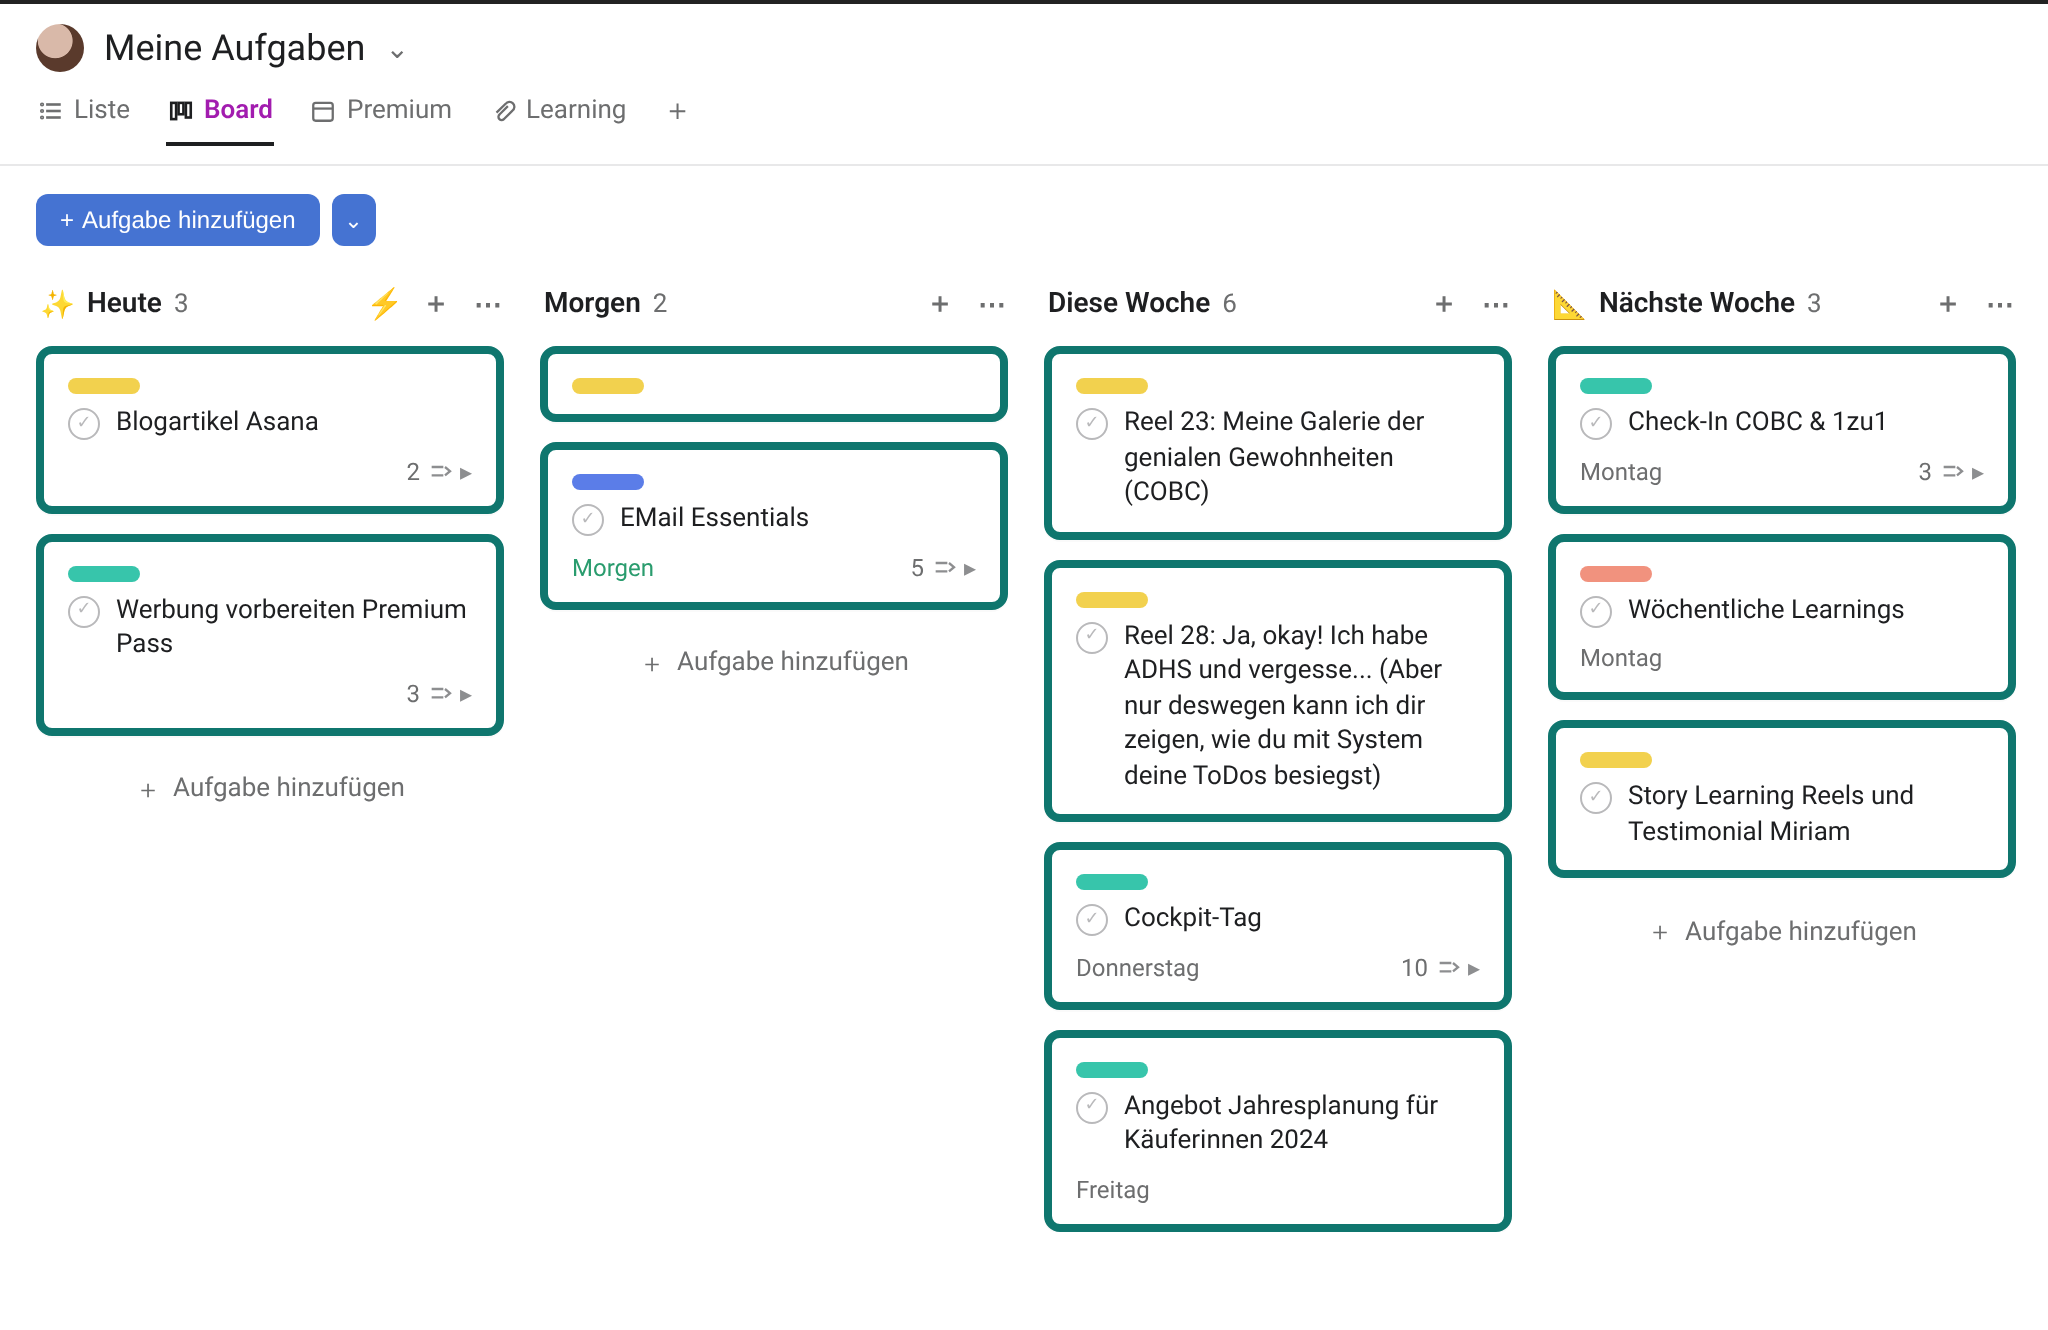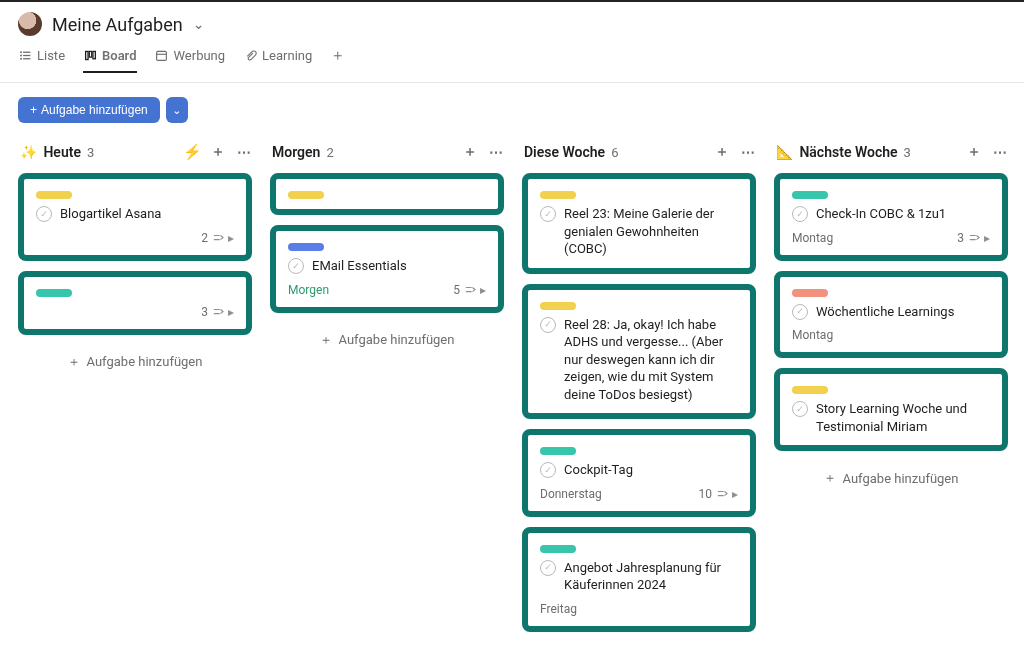--- a/index.html
+++ b/index.html
@@ -32,21 +32,21 @@
     border-bottom: 1px solid #e8e8e9;
     align-items: center;
   }
   .tab {
     display: flex; align-items: center; gap: 5px;
     padding: 4px 0 8px;
     color: #6d6e6f;
     font-size: 13px;
     cursor: pointer;
   }
-  .tab.active { color: #737373; font-weight:600; border-bottom: 2px solid #1e1f21; margin-bottom:-1px;}
+  .tab.active { color: #a21caf; font-weight:600; border-bottom: 2px solid #1e1f21; margin-bottom:-1px;}
   .tab-icon { width:14px; height:14px; display:inline-flex; align-items:center; justify-content:center;}
   .toolbar {
     padding: 14px 18px 10px;
     display: flex; gap: 6px;
   }
   .add-btn {
     background: #4573d2;
     color: #fff;
     border: none;
     border-radius: 6px;
@@ -81,21 +81,21 @@
   }
   .col-header .count { color:#6d6e6f; font-weight:400; font-size:13px;}
   .col-header .spacer { flex:1; }
   .col-header .icon-btn { color:#6d6e6f; width:20px; text-align:center; cursor:pointer;}
   .bolt { color:#f5a623; font-size:15px; }
   .col-scroll { overflow-y:auto; display:flex; flex-direction:column; gap:10px; padding-right:4px;}
   .col-scroll::-webkit-scrollbar { width:7px;}
   .col-scroll::-webkit-scrollbar-thumb { background:#c9cace; border-radius:4px;}
   .card {
     background:#fff;
-    border:6px solid #0f766e;
+    border:4px solid #0f766e;
     border-radius:8px;
     padding: 12px 12px 10px;
     box-shadow: 0 1px 0 rgba(0,0,0,0.02);
     display:flex; flex-direction:column; gap:6px;
   }
   .pill { width:36px; height:8px; border-radius:6px; }
   .pill.yellow { background:#f2d14e; }
   .pill.blue   { background:#5b7de8; }
   .pill.teal   { background:#37c5ab; }
   .pill.orange { background:#f1927e; }
@@ -156,21 +156,21 @@
     </span>
     <span>Board</span>
   </div>
   <div class="tab">
     <span class="tab-icon">
       <svg width="13" height="13" viewBox="0 0 16 16" fill="none" stroke="#6d6e6f" stroke-width="1.4">
           <rect x="2" y="3" width="12" height="11" rx="1.5"></rect>
           <line x1="2" y1="6.5" x2="14" y2="6.5"></line>
         </svg>
     </span>
-    <span>Werbung</span>
+    <span>Premium</span>
   </div>
   <div class="tab">
     <span class="tab-icon">
       <svg width="13" height="13" viewBox="0 0 16 16" fill="none" stroke="#6d6e6f" stroke-width="1.4">
           <path d="M11 5l-5 5a2 2 0 102.8 2.8l5-5a3 3 0 10-4.2-4.2L4 9"></path>
         </svg>
     </span>
     <span>Learning</span>
   </div>
   <div class="tab" style="padding-bottom:8px">
@@ -215,20 +215,24 @@
                   <path d="M2 3h7M2 8h7"></path>
                   <path d="M10 3l3 2.5L10 8"></path>
                 </svg>
             </span>
             <span style="color:#8d8e90;">▸</span>
         </span>
           </div>
         </div>
         <div class="card">
           <div class="pill teal"></div>
+          <div class="card-title-row">
+      <span class="check"></span>
+      <span class="card-title">Werbung vorbereiten Premium Pass</span>
+          </div>
           <div class="card-footer">
         <span class="left "></span>
         <span class="right">
           <span>3</span>
             <span class="sub-icons">
               <svg width="12" height="10" viewBox="0 0 14 12" fill="none" stroke="#8d8e90" stroke-width="1.4">
                   <path d="M2 3h7M2 8h7"></path>
                   <path d="M10 3l3 2.5L10 8"></path>
                 </svg>
             </span>
@@ -383,21 +387,21 @@
         <span class="left ">Montag</span>
         <span class="right">
           
         </span>
           </div>
         </div>
         <div class="card">
           <div class="pill yellow"></div>
           <div class="card-title-row">
       <span class="check"></span>
-      <span class="card-title">Story Learning Woche und Testimonial Miriam</span>
+      <span class="card-title">Story Learning Reels und Testimonial Miriam</span>
           </div>
         </div>
         <div class="add-card-btn">
           <span>＋</span>
           <span>Aufgabe hinzufügen</span>
         </div>
       </div>
     </div>
   </div>
 

